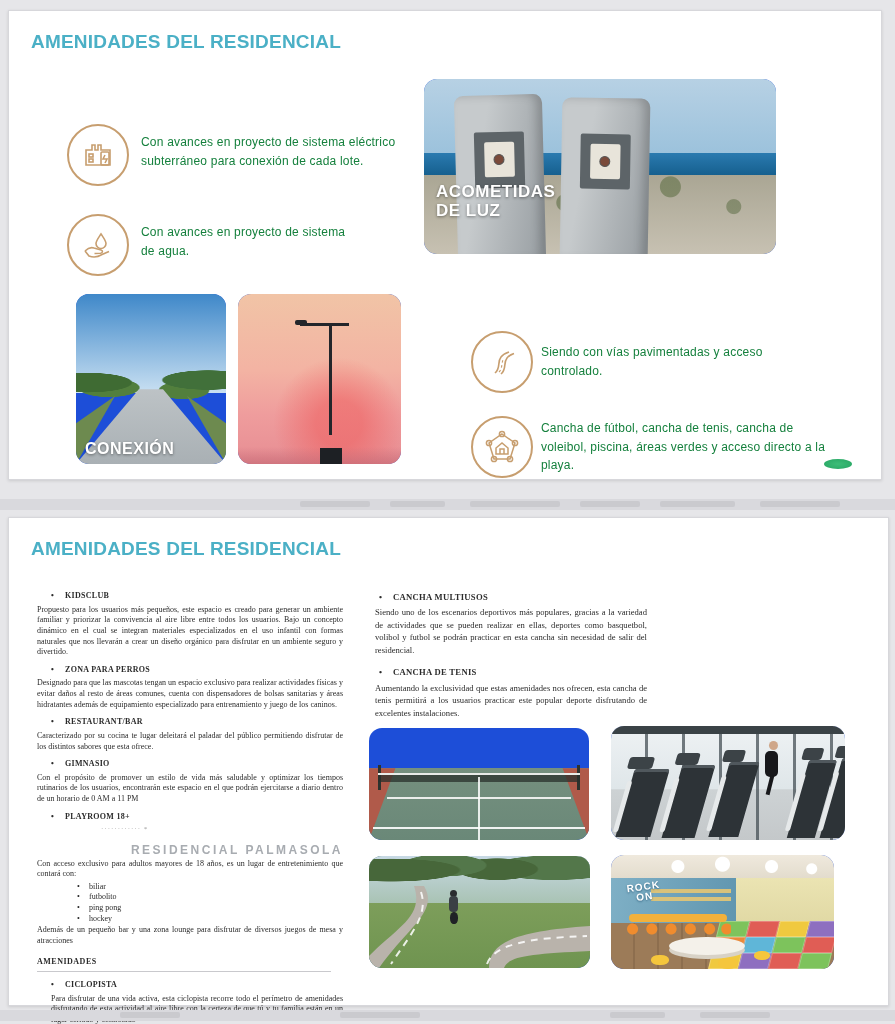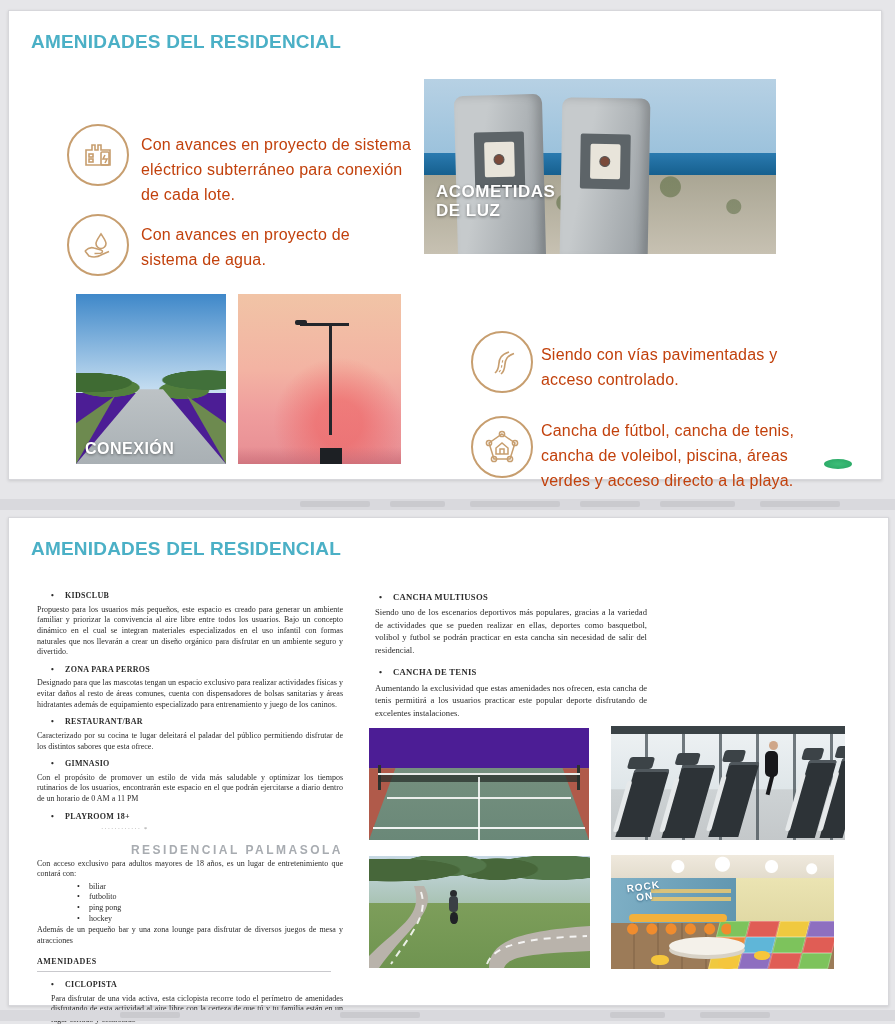--- a/index.html
+++ b/index.html
@@ -22,26 +22,26 @@
   }
 
   
   .feat-icon{
     position:absolute;width:58px;height:58px;border-radius:50%;
     border:2px solid #c79e6f;color:#c79e6f;
     display:flex;align-items:center;justify-content:center;
     background:#fff;
   }
   .feat-text{
-    position:absolute;color:#c2410c;font-size:16px;line-height:1.55;
+    position:absolute;color:#15803d;font-size:12px;line-height:1.55;
     letter-spacing:.2px;
   }
 
   
-  .photo{position:absolute;overflow:hidden;border-radius:0;background:#4c1d95;}
+  .photo{position:absolute;overflow:hidden;border-radius:13px;background:#1d4ed8;}
   .abs{position:absolute;}
   .photo-label{
     position:absolute;color:#fff;font-weight:bold;letter-spacing:.5px;
     text-shadow:0 1px 3px rgba(0,0,0,.45);line-height:1.12;
   }
 
   
   #ph-luz{left:415px;top:68px;width:352px;height:175px;}
   #ph-luz .sky{left:0;top:0;width:100%;height:42%;background:linear-gradient(#b7d1e4,#9cc2dc);}
   #ph-luz .sea{left:0;top:42%;width:100%;height:13%;background:linear-gradient(#2a7ab0,#16608f);}

